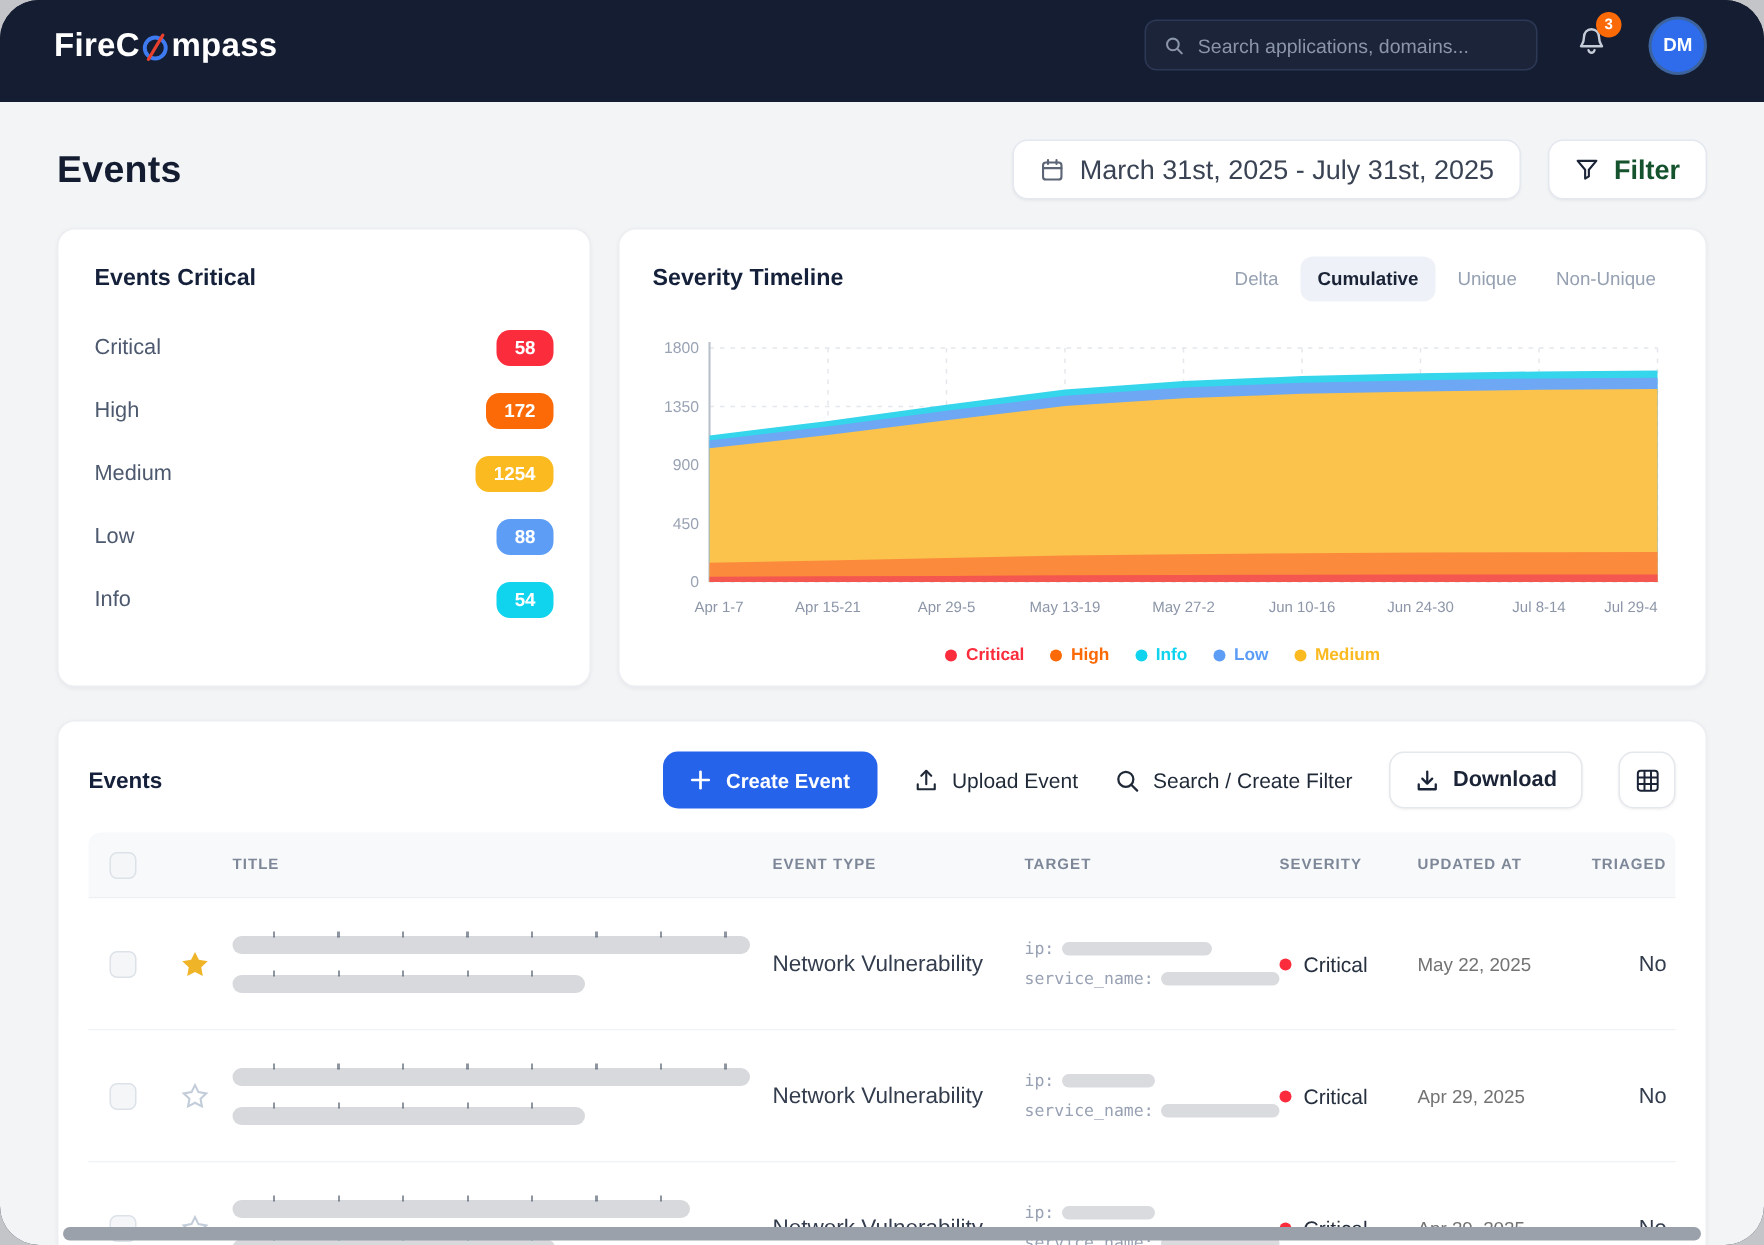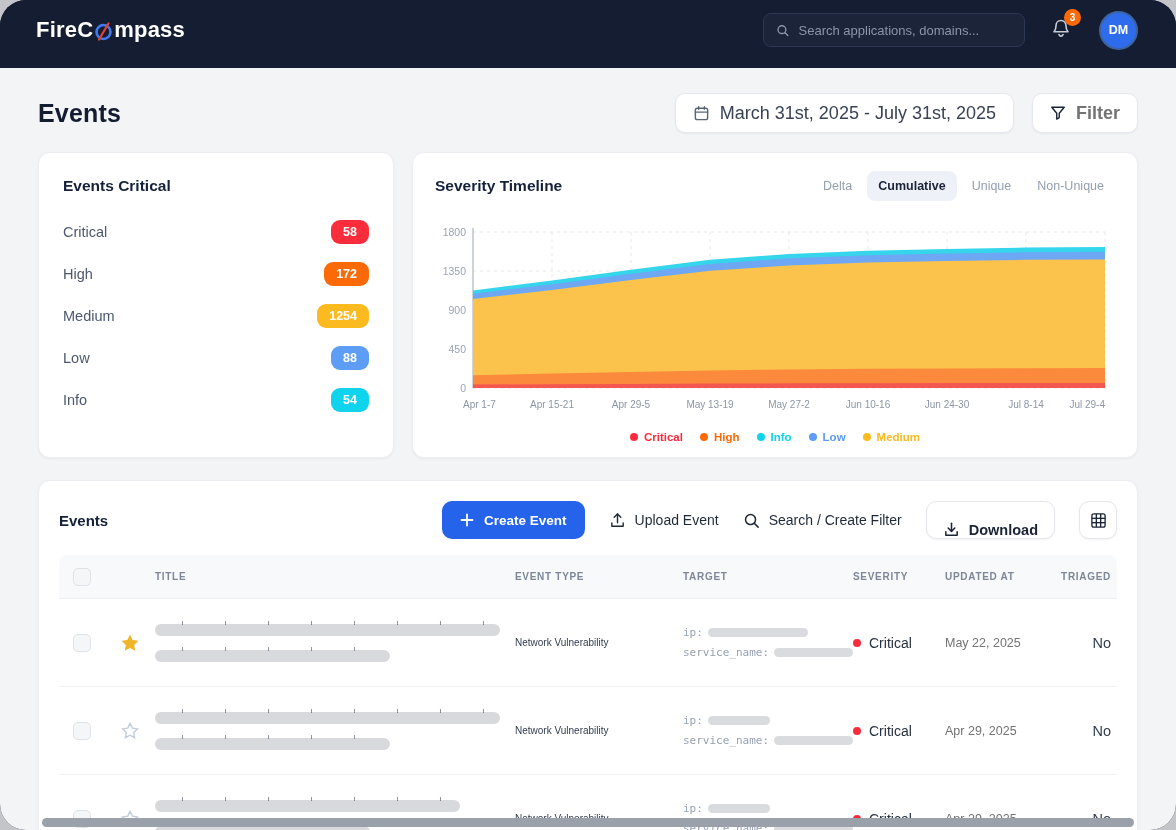--- a/index.html
+++ b/index.html
@@ -18,21 +18,21 @@
   .bell-wrap { position:relative; margin-right:4px; cursor:pointer; }
   .badge { position:absolute; top:-9px; right:-10px; min-width:17px; height:17px; border-radius:9px; background:#fb6a07; color:#fff; font-size:10px; font-weight:700; display:flex; align-items:center; justify-content:center; padding:0 4px; }
   .avatar { width:35px; height:35px; border-radius:50%; background:#2e6ceb; color:#fff; font-size:12.5px; font-weight:700; display:flex; align-items:center; justify-content:center; box-shadow:0 0 0 2px rgba(93,157,246,.55); cursor:pointer; }
 
   
   .content { position:absolute; top:68px; left:0; right:0; bottom:0; background:#f3f4f6; padding:24px 38px 0; overflow:hidden; }
   .page-head { display:flex; align-items:center; justify-content:space-between; height:42px; margin-bottom:18px; }
   .page-title { font-size:25px; font-weight:800; color:#131c30; letter-spacing:.2px; }
   .page-head-right { display:flex; align-items:center; gap:18px; }
   .date-btn, .filter-btn { display:flex; align-items:center; gap:10px; height:40px; background:#fff; border:1px solid #e4e8ef; border-radius:10px; padding:0 17px; font-size:18px; color:#3a4354; cursor:pointer; box-shadow:0 1px 2px rgba(16,24,40,.05); font-family:inherit; }
-  .filter-btn { font-weight:700; color:#737373; }
+  .filter-btn { font-weight:700; color:#14532d; }
 
   .cards-row { display:flex; gap:18px; height:306px; }
   .card { background:#fff; border:1px solid #eceef2; border-radius:12px; box-shadow:0 1px 3px rgba(16,24,40,.05); }
   .card-title { font-size:15.5px; font-weight:700; color:#15203a; }
 
   
   .sev-card { width:356px; flex:none; padding:24px; }
   .sev-list { margin-top:24px; }
   .sev-row { display:flex; align-items:center; justify-content:space-between; height:26px; margin-top:16px; }
   .sev-row:first-child { margin-top:0; }
@@ -53,36 +53,36 @@
   .legend-dot { width:8px; height:8px; border-radius:50%; }
   .legend-label { font-size:11.5px; font-weight:600; }
 
   
   .events-card { margin-top:22px; height:430px; padding:20px 20px 0; }
   .events-head { display:flex; align-items:center; }
   .events-title { font-size:15px; font-weight:800; color:#15203a; }
   .toolbar { margin-left:auto; display:flex; align-items:center; gap:24px; }
   .create-btn { display:flex; align-items:center; gap:10px; background:#2563eb; color:#fff; border:none; height:38px; border-radius:10px; padding:0 18px; font-size:13.5px; font-weight:700; font-family:inherit; cursor:pointer; }
   .text-btn { display:flex; align-items:center; gap:9px; background:transparent; border:none; font-size:14px; color:#1f2937; font-family:inherit; cursor:pointer; }
-  .download-btn { display:flex; align-items:flex-end; gap:9px; background:#fff; border:1px solid #e4e7ec; height:38px; border-radius:10px; padding:0 16px; font-size:14.5px; font-weight:700; color:#1b2437; font-family:inherit; cursor:pointer; box-shadow:0 1px 2px rgba(16,24,40,.05); }
+  .download-btn { display:flex; align-items:center; gap:9px; background:#fff; border:1px solid #e4e7ec; height:38px; border-radius:10px; padding:0 16px; font-size:14.5px; font-weight:700; color:#1b2437; font-family:inherit; cursor:pointer; box-shadow:0 1px 2px rgba(16,24,40,.05); }
   .grid-btn { width:38px; height:38px; background:#fff; border:1px solid #e4e7ec; border-radius:10px; display:flex; align-items:center; justify-content:center; cursor:pointer; box-shadow:0 1px 2px rgba(16,24,40,.05); }
 
   .table { margin-top:16px; }
   .trow { display:grid; grid-template-columns:46px 50px 1fr 168px 170px 92px 108px 64px; align-items:center; }
   .thead { background:#f7f9fb; height:44px; border-radius:8px 8px 0 0; border-bottom:1px solid #edf0f3; }
   .th { font-size:10px; font-weight:700; letter-spacing:.7px; color:#7d8798; text-transform:uppercase; }
   .th.right, .td.right { text-align:right; padding-right:6px; }
   .tbody-row { height:88px; background:#fff; border-bottom:1px solid #f0f2f5; cursor:pointer; }
   .checkbox { width:18px; height:18px; border:1.5px solid #dde2e9; background:#f4f6f8; border-radius:5px; margin-left:14px; cursor:pointer; }
   .star { display:flex; justify-content:center; cursor:pointer; }
   .redact-line { position:relative; height:12px; border-radius:6px; background:#d7d9dc; }
   .redact-line::after { content:""; position:absolute; left:6px; right:6px; top:-3px; height:4px;
      background:repeating-linear-gradient(90deg, transparent 0 21px, rgba(51,65,85,.55) 21px 22.5px, transparent 22.5px 43px); }
   .title-cell .redact-line + .redact-line { margin-top:14px; }
-  .etype { font-size:10px; color:#333d4e; }
+  .etype { font-size:15px; color:#333d4e; }
   .target-cell { font-family:"DejaVu Sans Mono",monospace; font-size:11px; color:#98a1b3; line-height:1; }
   .target-row { display:flex; align-items:center; margin-top:9px; }
   .target-row:first-child { margin-top:0; }
   .blob { display:inline-block; height:9px; border-radius:4.5px; background:#d9dbdf; margin-left:5px; }
   .sev-cell { display:flex; align-items:center; gap:8px; font-size:14px; color:#26303f; }
   .dot { width:8px; height:8px; border-radius:50%; }
   .updated { font-size:12.5px; color:#737373; }
   .triaged { font-size:14.5px; color:#333d4e; }
 
   .hscrollbar { position:absolute; bottom:3px; left:42px; right:42px; height:9px; border-radius:5px; background:#9aa1ab; cursor:grab; }

